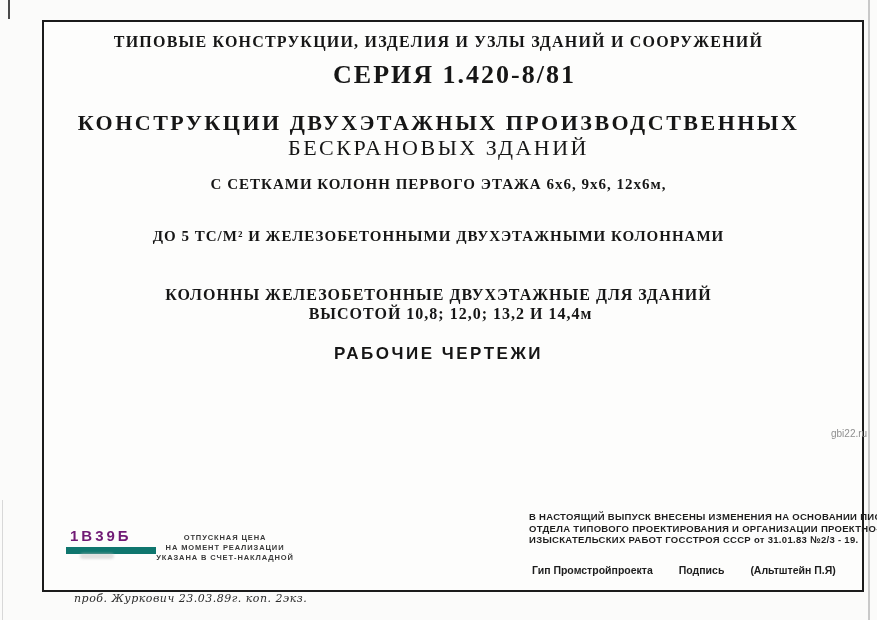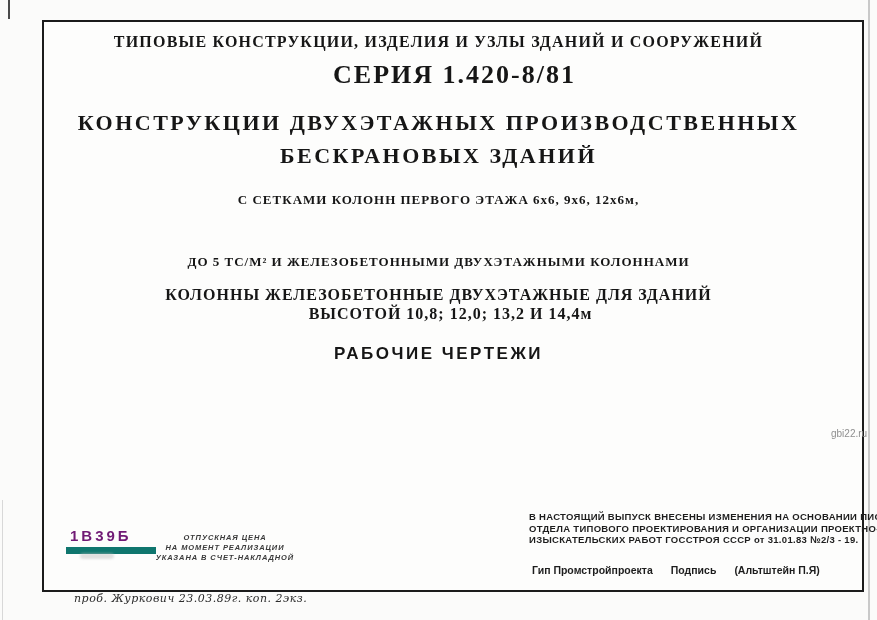--- a/index.html
+++ b/index.html
@@ -24,26 +24,26 @@
     border:2px solid #1b1b1b;
     background:#fdfdfc;
   }
 
   .centered{position:absolute;left:0;width:877px;text-align:center;}
 
   .top-line{top:33px;font-size:16px;font-weight:bold;letter-spacing:1.2px;}
   .series{top:60px;font-size:26px;font-weight:bold;letter-spacing:2px;padding-left:16px;}
 
   .title1{top:98px;font-size:22px;font-weight:bold;letter-spacing:2.5px;margin-top:12px;}
-  .title2{top:143px;font-size:22px;font-weight:bold;letter-spacing:2.5px;}
+  .title2{top:135px;font-size:22px;font-weight:normal;letter-spacing:2.5px;}
 
-  .sub{font-size:13px;font-weight:bold;letter-spacing:1px;margin-top:16px;}
+  .sub{font-size:15px;font-weight:bold;letter-spacing:1px;}
   .sub1{top:176px;}
   .sub2{top:199px;}
-  .sub3{top:238px;text-align:center;}
+  .sub3{top:228px;text-align:center;}
 
   .issue-label{top:264px;font-size:17px;font-weight:bold;letter-spacing:2px;}
   .issue1{top:286px;font-size:16px;font-weight:bold;letter-spacing:1px;}
   .issue2{top:305px;font-size:16px;font-weight:bold;letter-spacing:1px;padding-left:12px;}
 
   .doc-type{top:344px;font-family:"Liberation Sans",sans-serif;font-size:17px;font-weight:bold;letter-spacing:2.5px;}
 
   .watermark{
     position:absolute;left:831px;top:428px;
     font-family:"Liberation Sans",sans-serif;
@@ -61,35 +61,35 @@
     color:#701a75;
   }
   .stamp-smudge{
     position:absolute;left:80px;top:553px;width:34px;height:6px;
     background:#bdbdbd;opacity:.45;border-radius:3px;filter:blur(1px);
   }
   .price-note{
     position:absolute;left:150px;top:533px;width:150px;
     font-family:"Liberation Sans",sans-serif;
     font-size:7.5px;font-weight:bold;letter-spacing:.9px;
-    line-height:10px;text-align:center;color:#3a3a3a;font-style:italic;
+    line-height:10px;text-align:center;color:#3a3a3a;
   }
 
   
   .amendment{
     position:absolute;left:529px;top:511px;width:335px;
     font-family:"Liberation Sans",sans-serif;
     font-size:9.5px;font-weight:bold;letter-spacing:.3px;
     line-height:11.5px;color:#1d1d1d;white-space:nowrap;
   }
   .gip-line{
     position:absolute;left:532px;top:564px;width:330px;
     font-family:"Liberation Sans",sans-serif;
     font-size:10.5px;font-weight:bold;color:#1d1d1d;
-    display:flex;gap:18px;white-space:nowrap;
+    display:flex;gap:26px;white-space:nowrap;
   }
 
   
   .handwritten{
     position:absolute;left:74px;top:592px;
     font-family:"DejaVu Serif",serif;
     font-style:italic;font-size:11px;color:#2c2c2c;
     letter-spacing:.5px;
   }
 </style>

